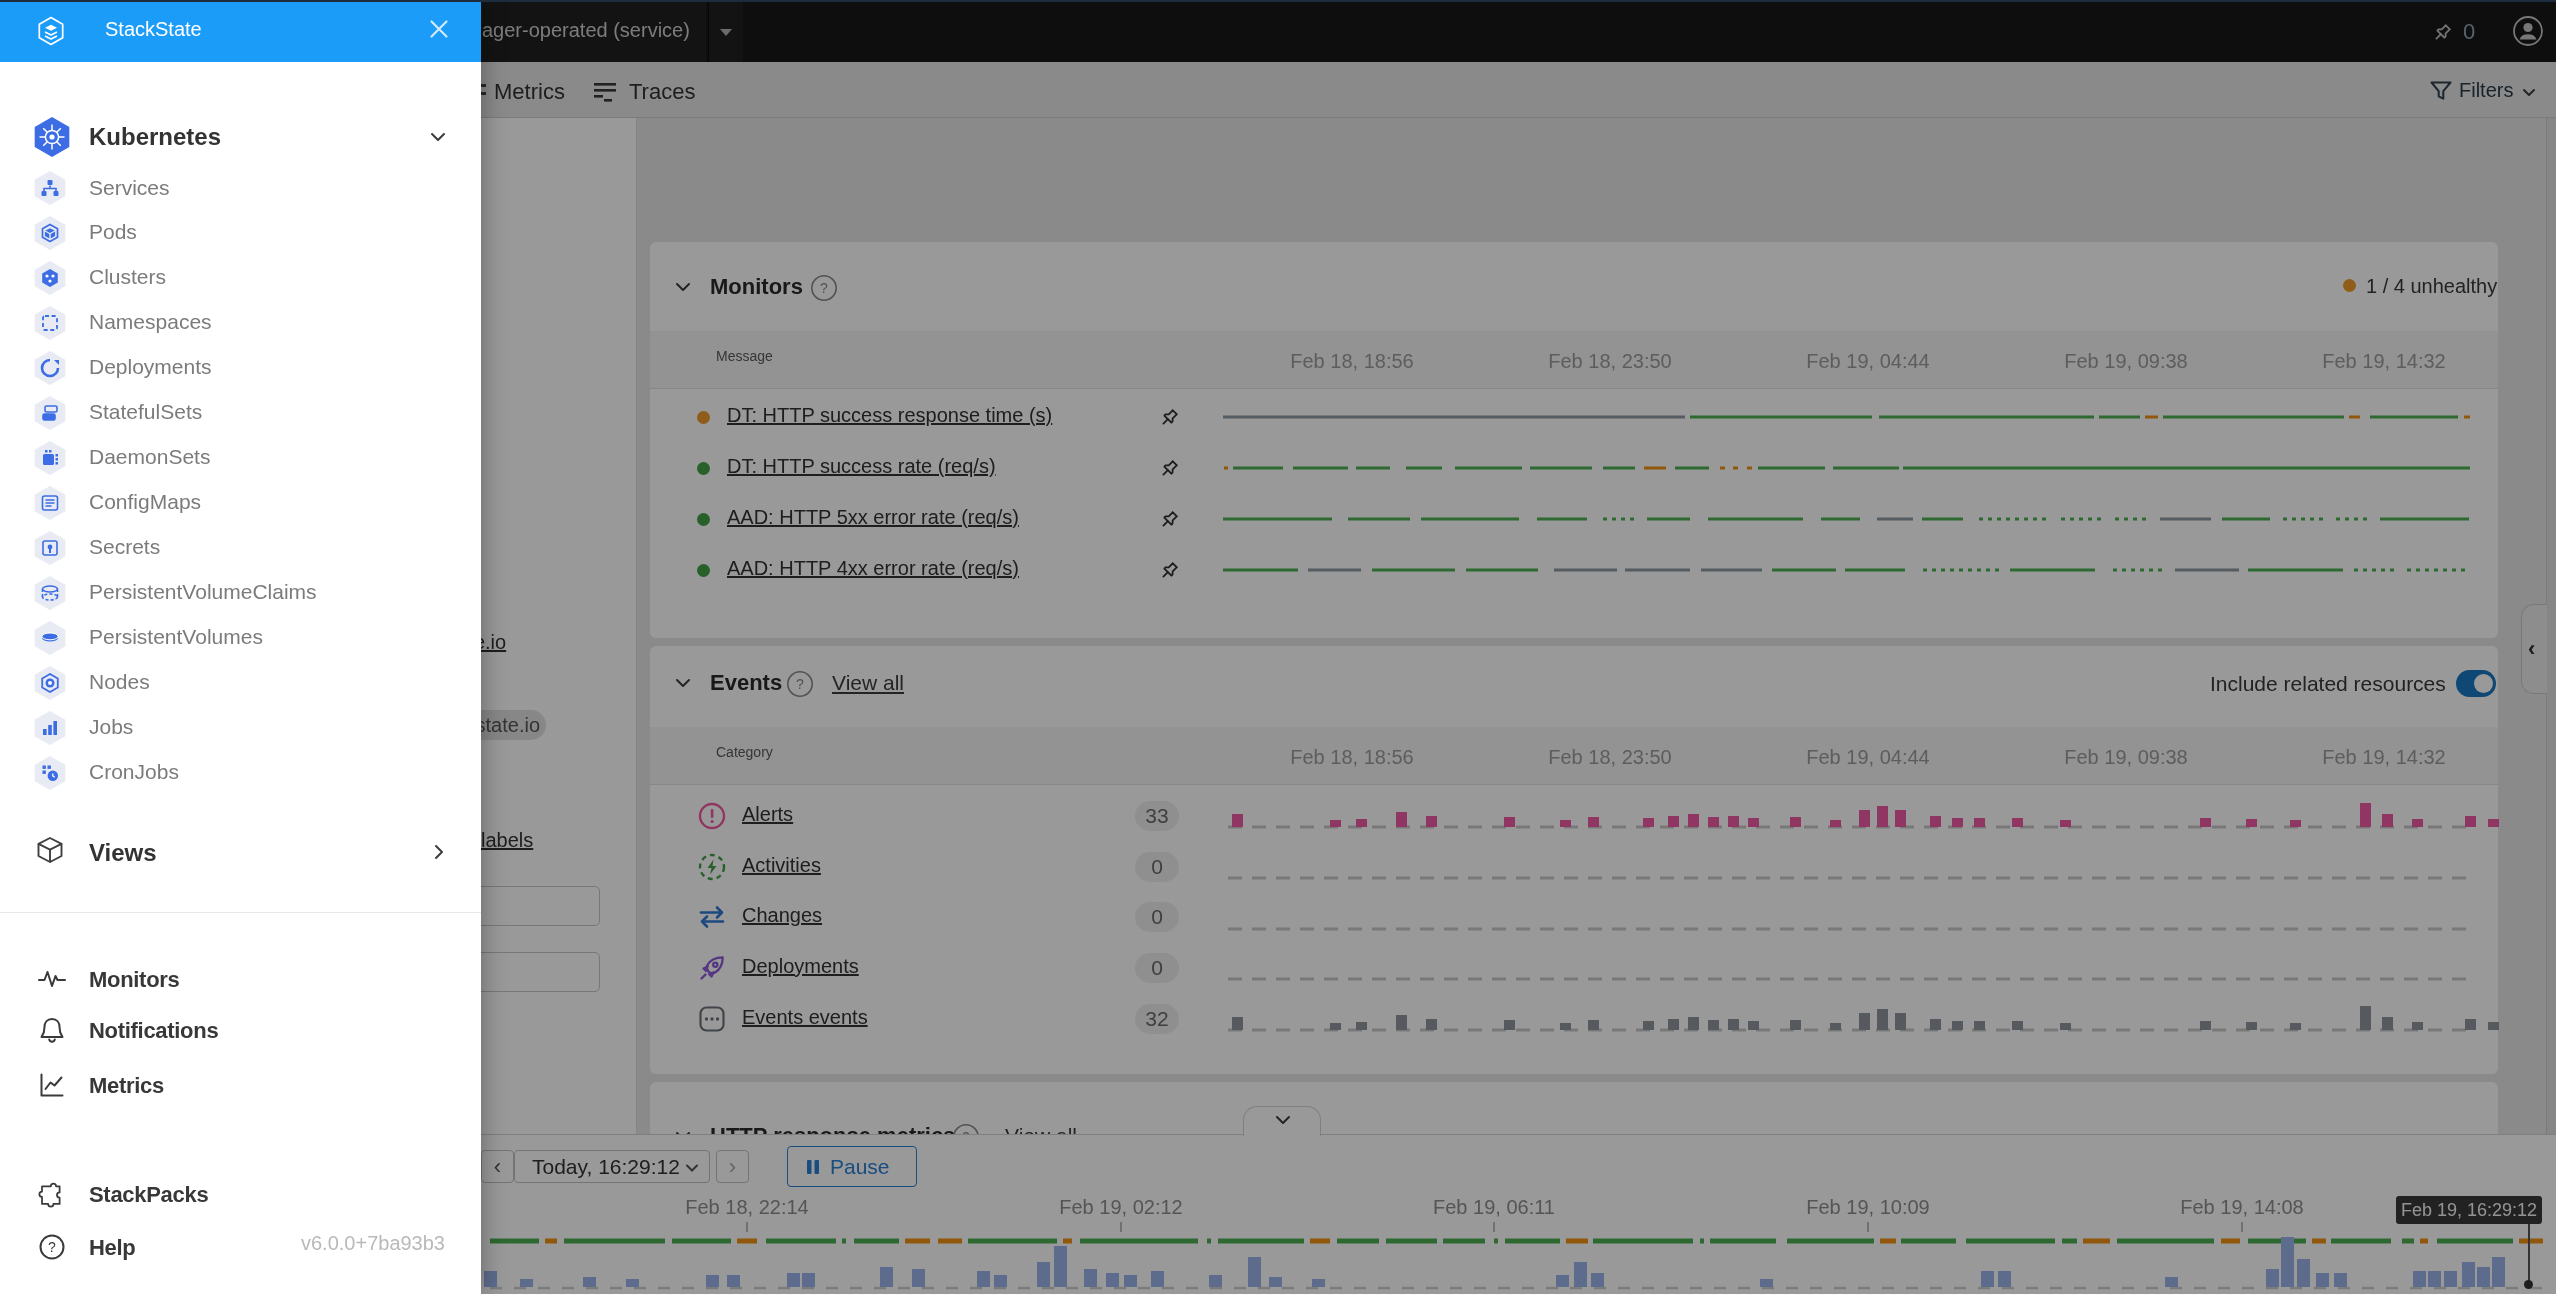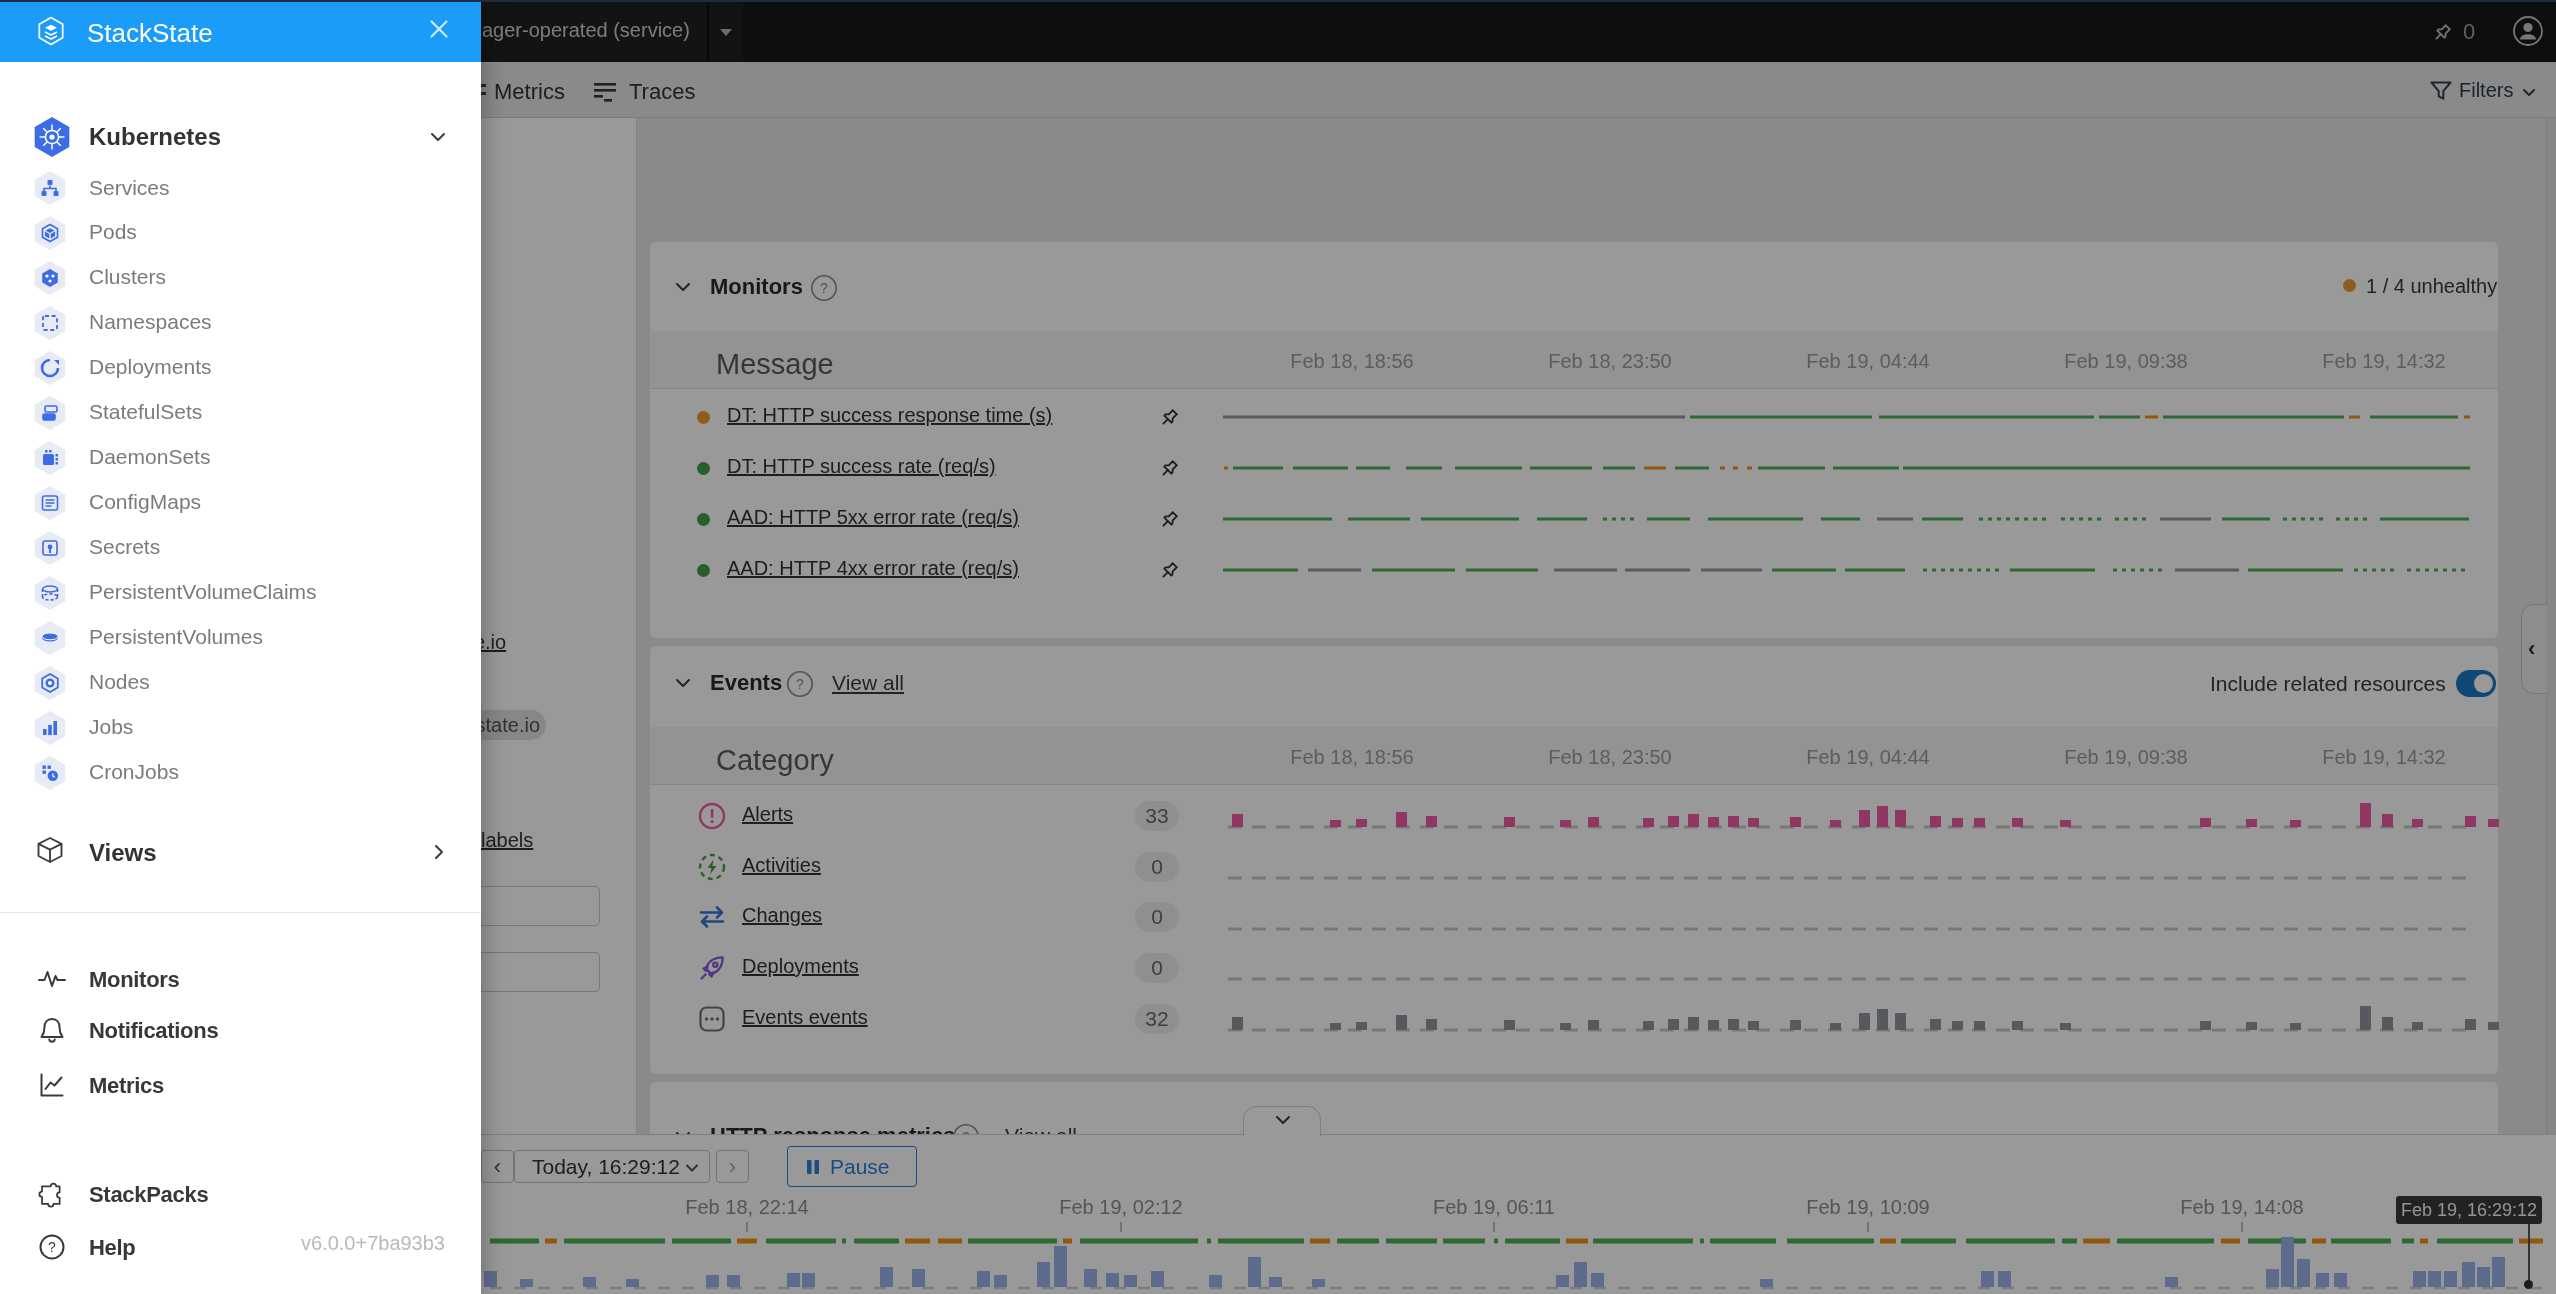--- a/index.html
+++ b/index.html
@@ -15,21 +15,21 @@
 .tabbar { position:absolute; left:0; top:62px; width:2556px; height:56px; background:#e6e6e6; border-bottom:1px solid #cfcfcf; z-index:1; }
 .tab { position:absolute; top:17px; font-size:22px; color:#333; }
 .filters { position:absolute; top:17px; font-size:20px; color:#2b3a49; }
 
 .leftpanel { position:absolute; left:470px; top:118px; width:167px; height:1016px; background:#fff; border-right:1px solid #dcdcdc; z-index:1; }
 
 .panel { position:absolute; left:650px; width:1848px; background:#fff; border-radius:6px; z-index:1; }
 .sect-chev { position:absolute; left:672px; z-index:2; }
 .sect-title { position:absolute; left:710px; font-size:22px; font-weight:bold; color:#2b2b2b; z-index:2; }
 .thead { position:absolute; left:650px; width:1848px; height:58px; background:#f5f5f5; border-bottom:1px solid #e2e2e2; z-index:1; }
-.thlabel { position:absolute; left:716px; font-size:29px; color:#5a5a5a; z-index:2; }
+.thlabel { position:absolute; left:716px; font-size:14px; color:#5a5a5a; z-index:2; }
 .dt { position:absolute; width:160px; text-align:center; font-size:20px; color:#9b9b9b; z-index:2; }
 .rlink { position:absolute; font-size:20px; color:#333; text-decoration:underline; z-index:2; white-space:nowrap; }
 .pill { position:absolute; width:44px; height:30px; background:#efefef; border-radius:15px; text-align:center; line-height:30px; font-size:21px; color:#6a6a6a; z-index:2; }
 .unh { position:absolute; left:2366px; top:275px; font-size:20px; color:#3a3a3a; z-index:2; }
 .unh-dot { position:absolute; left:2343px; top:279px; width:13px; height:13px; border-radius:50%; background:#ef9a2a; z-index:2; }
 
 .inc { position:absolute; left:2210px; top:672px; font-size:21px; color:#3a3a3a; z-index:2; }
 .toggle { position:absolute; left:2456px; top:670px; width:40px; height:27px; border-radius:14px; background:#1a78c2; z-index:2; }
 .toggle .knob { position:absolute; right:3.5px; top:4px; width:19px; height:19px; border-radius:50%; background:#fff; }
 
@@ -44,21 +44,21 @@
 .tdot { position:absolute; left:2524px; top:1280px; width:9px; height:9px; background:#333; border-radius:50%; z-index:7; }
 
 .rrail { position:absolute; left:2546px; top:118px; width:10px; height:1016px; background:#e0e0e0; border-left:1px solid #cdcdcd; z-index:1; }
 .rtab { position:absolute; left:2521px; top:604px; width:26px; height:90px; background:#ececec; border:1px solid #c9c9c9; border-right:none; border-radius:13px 0 0 13px; z-index:1; }
 .rtab span { position:absolute; left:6px; top:31px; font-size:22px; font-weight:bold; color:#2e2e2e; }
 
 .overlay { position:absolute; inset:0; background:rgba(0,0,0,0.40); z-index:20; }
 
 .drawer { position:absolute; left:0; top:0; width:481px; height:1294px; background:#fff; z-index:30; box-shadow:0 0 24px rgba(0,0,0,0.35); }
 .dhead { position:absolute; left:0; top:0; width:481px; height:62px; background:#1b9cf8; }
-.dtitle { position:absolute; left:87px; top:18px; font-size:26px; color:#fff; }
+.dtitle { position:absolute; left:105px; top:18px; font-size:20px; color:#fff; }
 .dx { position:absolute; left:428px; top:18px; width:20px; height:20px; }
 .mrow { position:absolute; left:0; width:481px; height:46px; }
 .micon { position:absolute; }
 .badge { position:absolute; top:2px; width:34px; height:34px; background:#e8ebf4; clip-path:polygon(50% 0%, 95% 26%, 95% 74%, 50% 100%, 5% 74%, 5% 26%); display:flex; align-items:center; justify-content:center; }
 .mhead { position:absolute; font-size:24px; font-weight:bold; color:#333; }
 .mitem { position:absolute; font-size:21px; color:#7b7b7b; }
 .mbot { position:absolute; font-size:22px; font-weight:bold; color:#383838; letter-spacing:-0.3px; }
 .mchev { position:absolute; }
 .mdiv { position:absolute; left:0; width:481px; height:1px; background:#e8e8e8; }
 .ver { position:absolute; right:36px; top:1232px; font-size:20px; color:#b9b9b9; }

